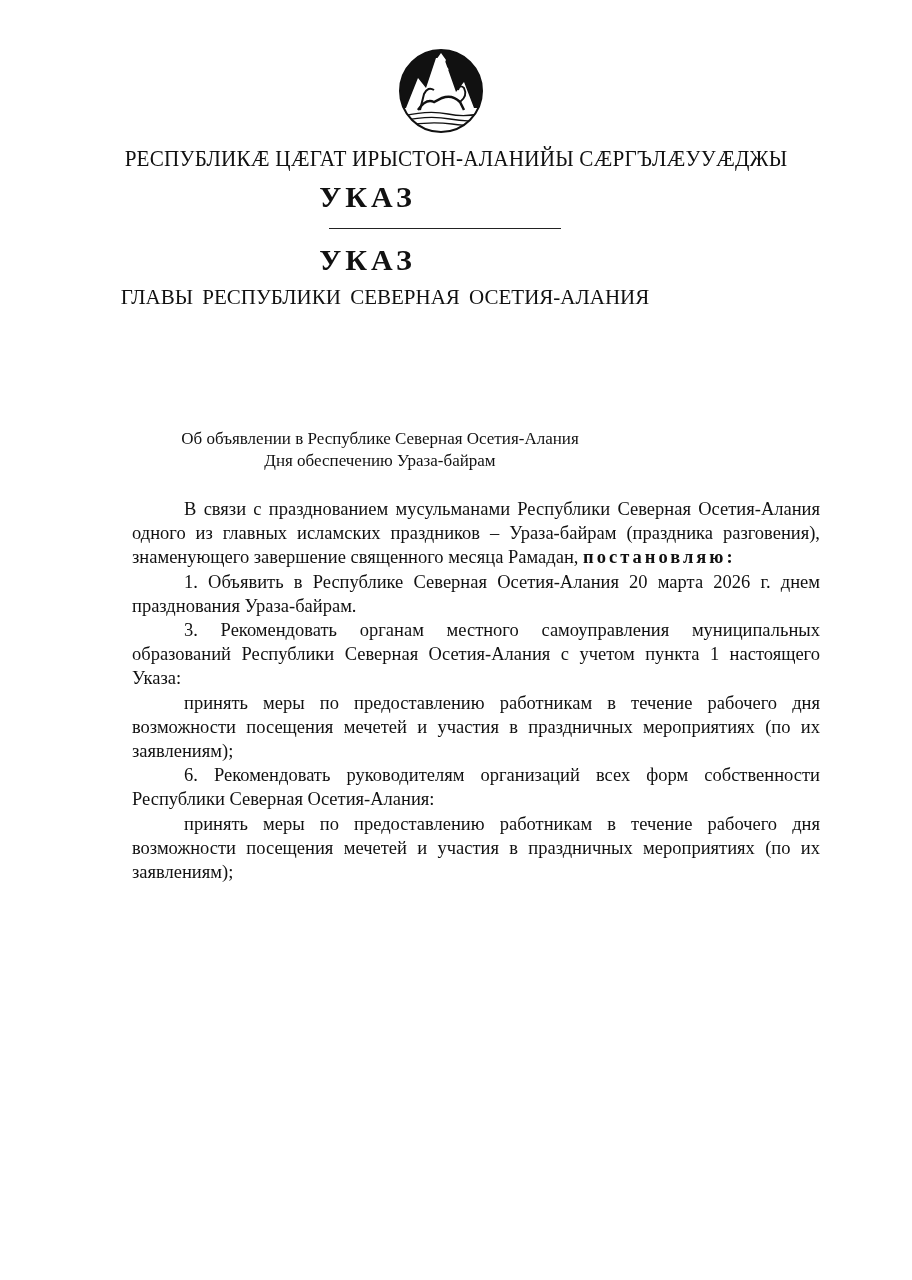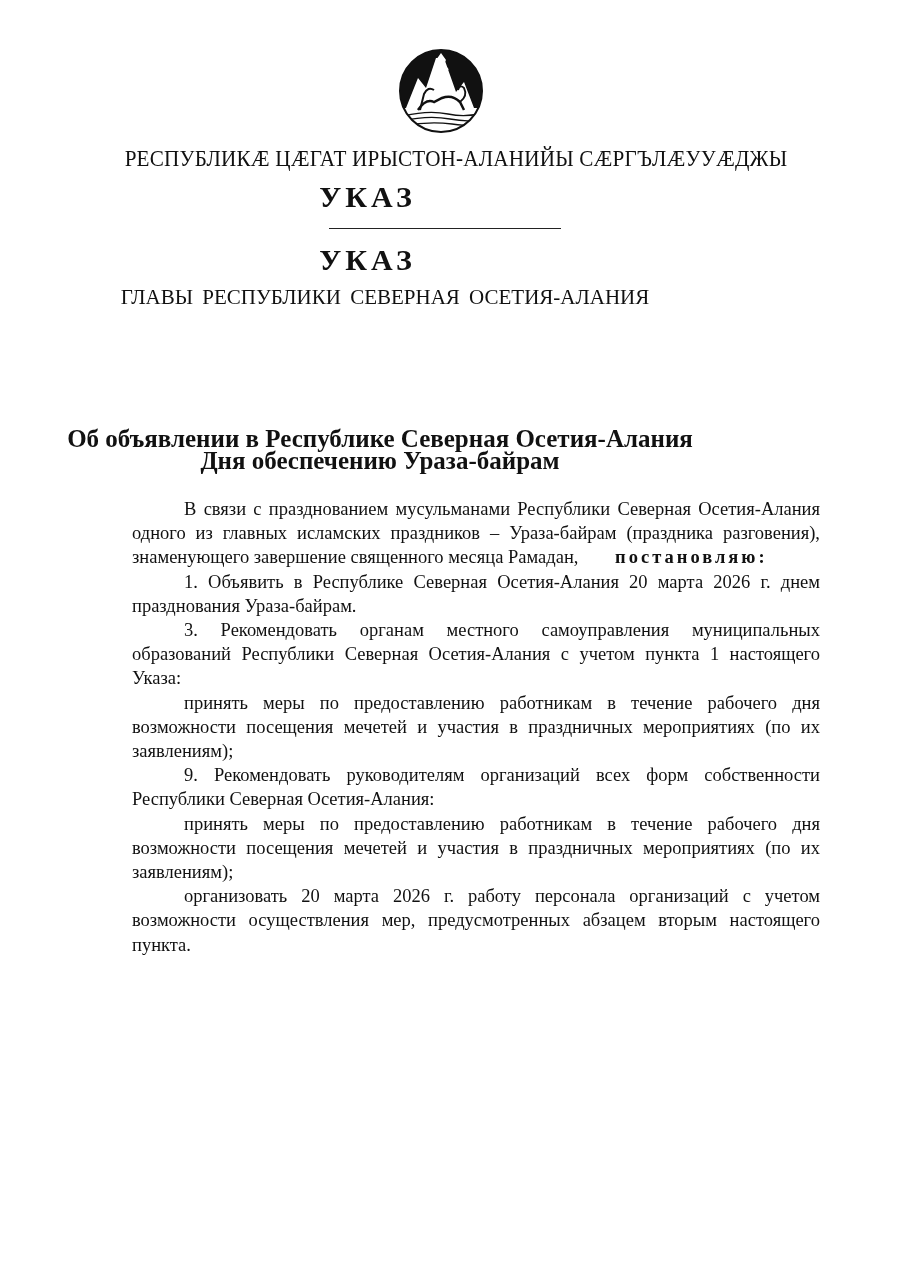--- a/index.html
+++ b/index.html
@@ -18,28 +18,28 @@
   }
   .ukaz1 { top: 180px; }
   .ukaz2 { top: 243px; }
   .rule { position: absolute; left: 329px; top: 228px; width: 232px; height: 0; border-top: 1.5px solid #222; }
   .hdr-line2 {
     position: absolute; left: 0; width: 770px; top: 285px; text-align: center;
     font-size: 21px; word-spacing: 4px;
   }
   .title {
     position: absolute; left: 0; width: 760px; top: 428px; text-align: center;
-    font-size: 25px; font-weight: bold; line-height: 22px;
+    font-size: 17px; font-weight: normal; line-height: 22px;
   }
   .body {
     position: absolute; left: 132px; width: 688px; top: 497px;
     font-size: 18.5px; line-height: 24.2px;
   }
   .body p { margin: 0; text-align: justify; text-align-last: left; text-indent: 52px; }
-  .spaced { font-weight: bold; letter-spacing: 3px; margin-left: 32px; }
+  .spaced { font-weight: bold; letter-spacing: 3px; }
 </style>
 </head>
 <body>
 
 <div class="emblem">
   <svg width="86" height="86" viewBox="0 0 86 86">
     <defs>
         <clipPath id="c">
           <circle cx="43" cy="43" r="41"></circle>
         </clipPath>
@@ -68,16 +68,15 @@
 <div class="title">
   <div>Об объявлении в Республике Северная Осетия-Алания</div>
   <div>Дня обеспечению Ураза-байрам</div>
 </div>
 
 <div class="body">
   <p><span>В связи с празднованием мусульманами Республики Северная Осетия-Алания одного из главных исламских праздников – Ураза-байрам (праздника разговения), знаменующего завершение священного месяца Рамадан, </span><span class="spaced">постановляю:</span></p>
   <p>1. Объявить в Республике Северная Осетия-Алания 20 марта 2026 г. днем празднования Ураза-байрам.</p>
   <p>3. Рекомендовать органам местного самоуправления муниципальных образований Республики Северная Осетия-Алания с учетом пункта 1 настоящего Указа:</p>
   <p>принять меры по предоставлению работникам в течение рабочего дня возможности посещения мечетей и участия в праздничных мероприятиях (по их заявлениям);</p>
-  <p>9. Рекомендовать руководителям организаций всех форм собственности Республики Северная Осетия-Алания:</p>
+  <p>6. Рекомендовать руководителям организаций всех форм собственности Республики Северная Осетия-Алания:</p>
   <p>принять меры по предоставлению работникам в течение рабочего дня возможности посещения мечетей и участия в праздничных мероприятиях (по их заявлениям);</p>
-  <p>организовать 20 марта 2026 г. работу персонала организаций с учетом возможности осуществления мер, предусмотренных абзацем вторым настоящего пункта.</p>
 </div>
 
 </body></html>

